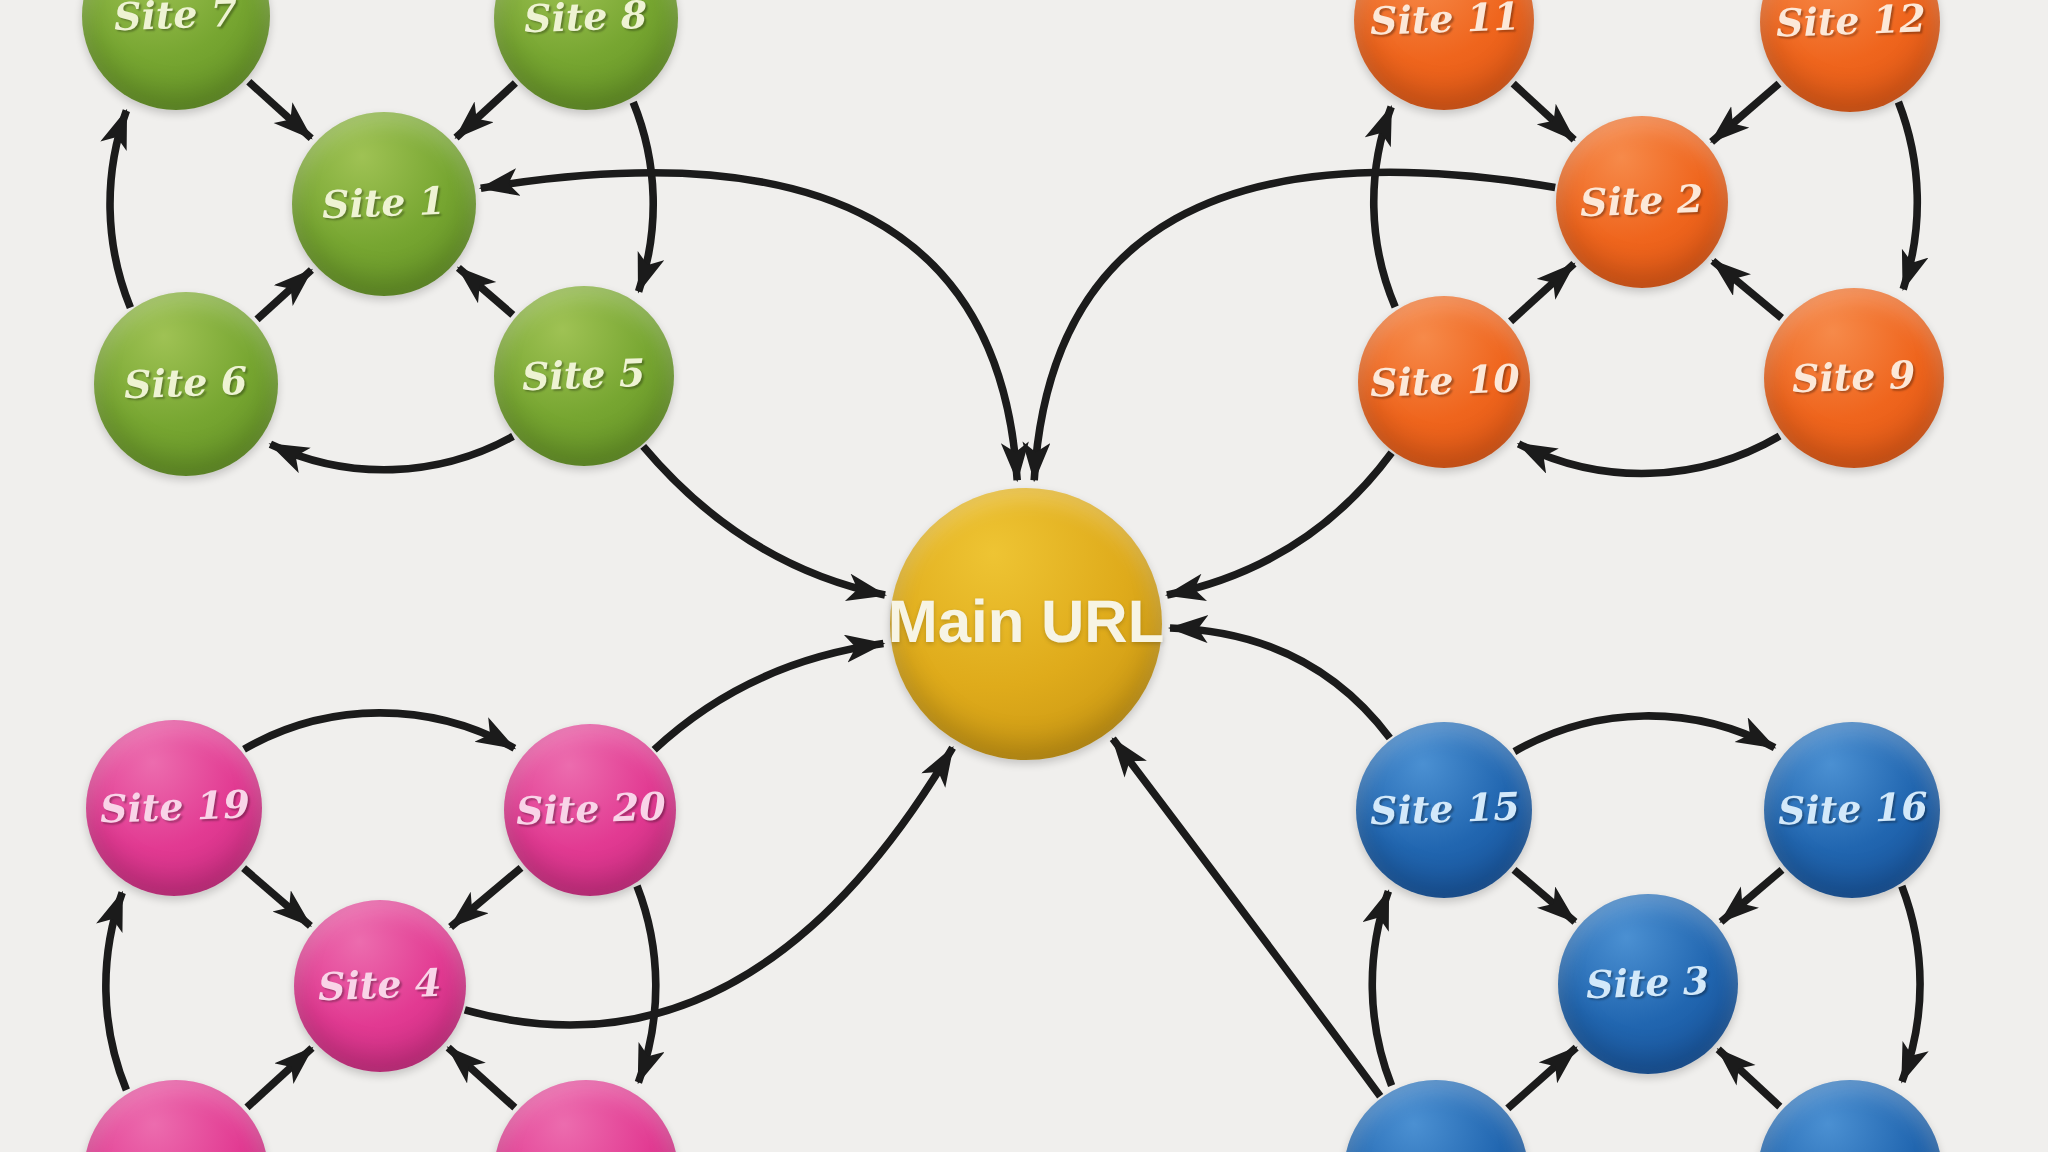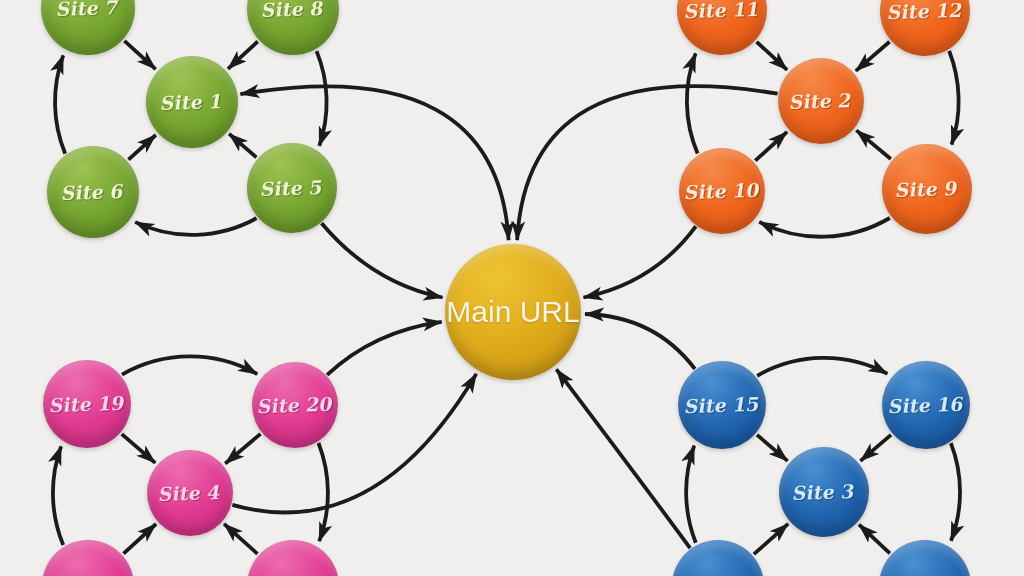--- a/index.html
+++ b/index.html
@@ -37,21 +37,21 @@
     font-weight: bold;
     font-size: 19px;
     white-space: nowrap;
     text-shadow: 1px 1px 1px rgba(0,0,0,0.30);
     transform: rotate(-2deg);
     user-select: none;
   }
   .node.main-node .label {
     font-family: "Liberation Sans", sans-serif;
     font-style: normal;
-    font-weight: normal;
+    font-weight: bold;
     font-size: 30px;
     transform: none;
     text-shadow: 0 1px 2px rgba(0,0,0,0.18);
   }
 </style>
 </head>
 <body>
 
 <div id="canvas" style="background: rgb(240, 239, 237);">
     <svg id="edges-svg" viewBox="0 0 1024 576">

